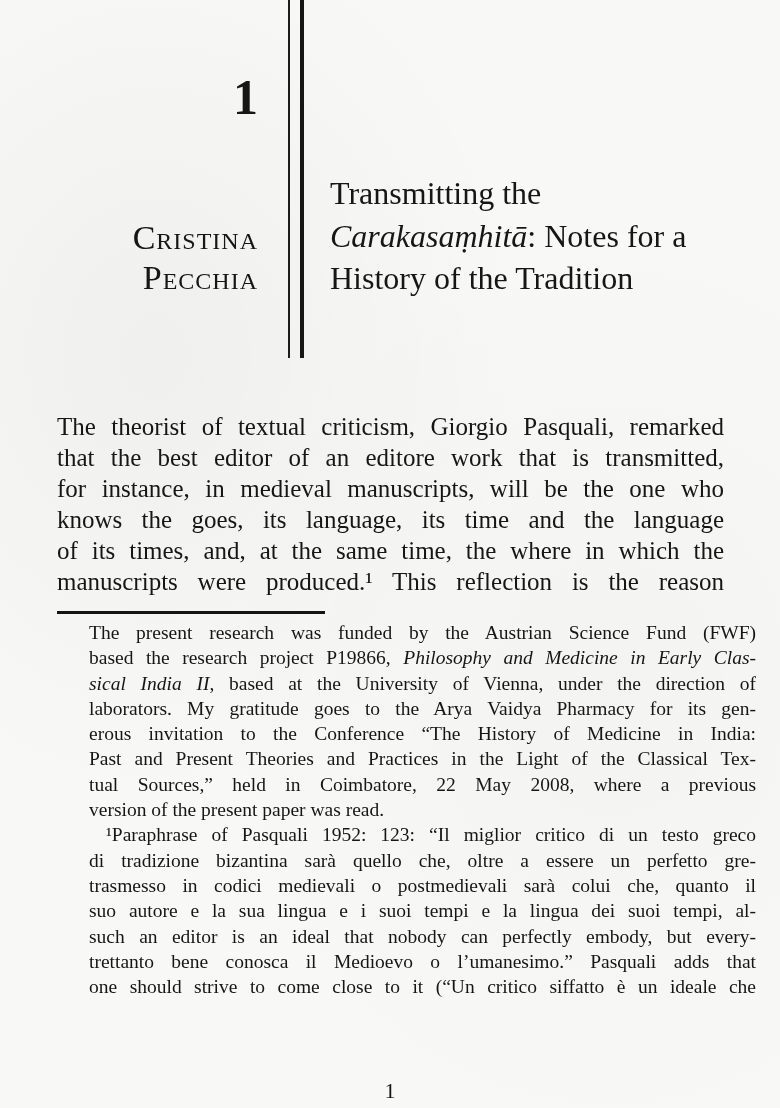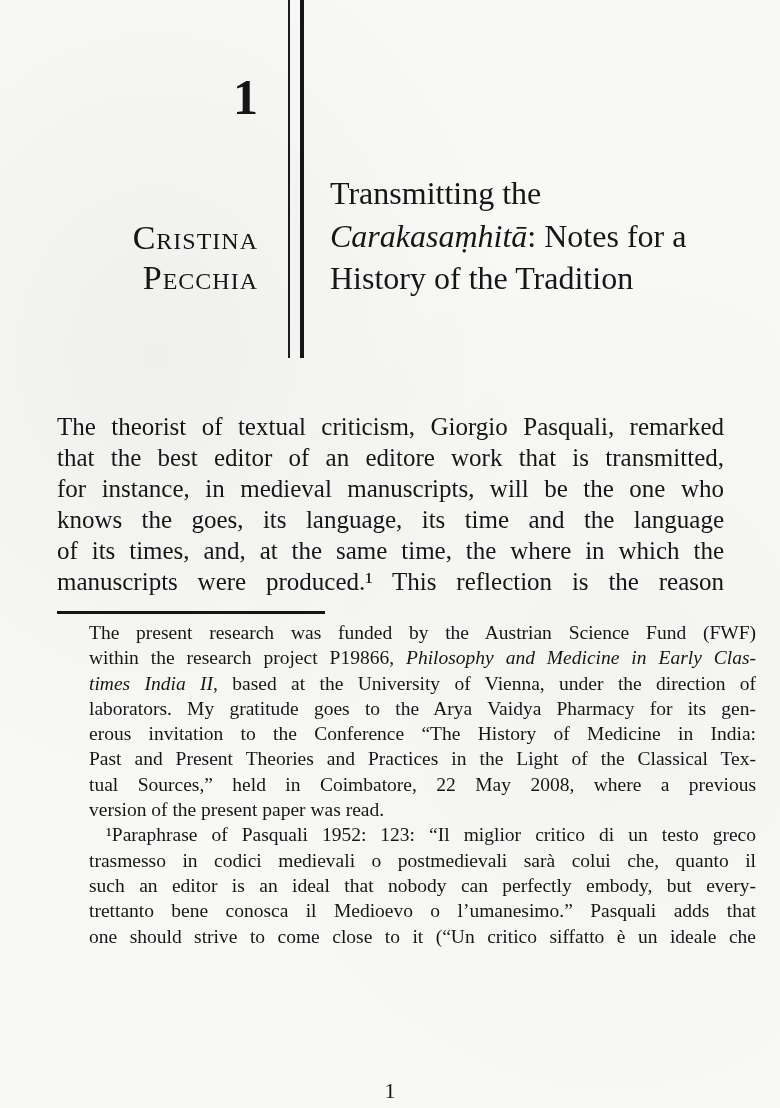--- a/index.html
+++ b/index.html
@@ -132,31 +132,33 @@
       <div class="tline">knows the goes, its language, its time and the language</div>
       <div class="tline">of its times, and, at the same time, the where in which the</div>
       <div class="tline">manuscripts were produced.¹ This reflection is the reason</div>
     </div>
 
   <div class="fn-separator"></div>
 
   <div class="footnotes">
     <div class="ack no-just-last">
         <div class="tline">The present research was funded by the Austrian Science Fund (FWF)</div>
-        <div class="tline"><span>within the research project P19866, </span><span class="it">Philosophy and Medicine in Early Clas-</span></div>
-        <div class="tline"><span class="it">times India II</span><span>, based at the University of Vienna, under the direction of</span></div>
+        <div class="tline"><span>based the research project P19866, </span><span class="it">Philosophy and Medicine in Early Clas-</span></div>
+        <div class="tline"><span class="it">sical India II</span><span>, based at the University of Vienna, under the direction of</span></div>
         <div class="tline">laborators. My gratitude goes to the Arya Vaidya Pharmacy for its gen-</div>
         <div class="tline">erous invitation to the Conference “The History of Medicine in India:</div>
         <div class="tline">Past and Present Theories and Practices in the Light of the Classical Tex-</div>
         <div class="tline">tual Sources,” held in Coimbatore, 22 May 2008, where a previous</div>
         <div class="tline">version of the present paper was read.</div>
       </div>
     <div class="note1">
         <div class="tline">¹Paraphrase of Pasquali 1952: 123: “Il miglior critico di un testo greco</div>
+        <div class="tline">di tradizione bizantina sarà quello che, oltre a essere un perfetto gre-</div>
         <div class="tline">trasmesso in codici medievali o postmedievali sarà colui che, quanto il</div>
+        <div class="tline">suo autore e la sua lingua e i suoi tempi e la lingua dei suoi tempi, al-</div>
         <div class="tline">such an editor is an ideal that nobody can perfectly embody, but every-</div>
         <div class="tline">trettanto bene conosca il Medioevo o l’umanesimo.” Pasquali adds that</div>
         <div class="tline">one should strive to come close to it (“Un critico siffatto è un ideale che</div>
       </div>
   </div>
 
   <div class="page-number">1</div>
 
 </div>
 

